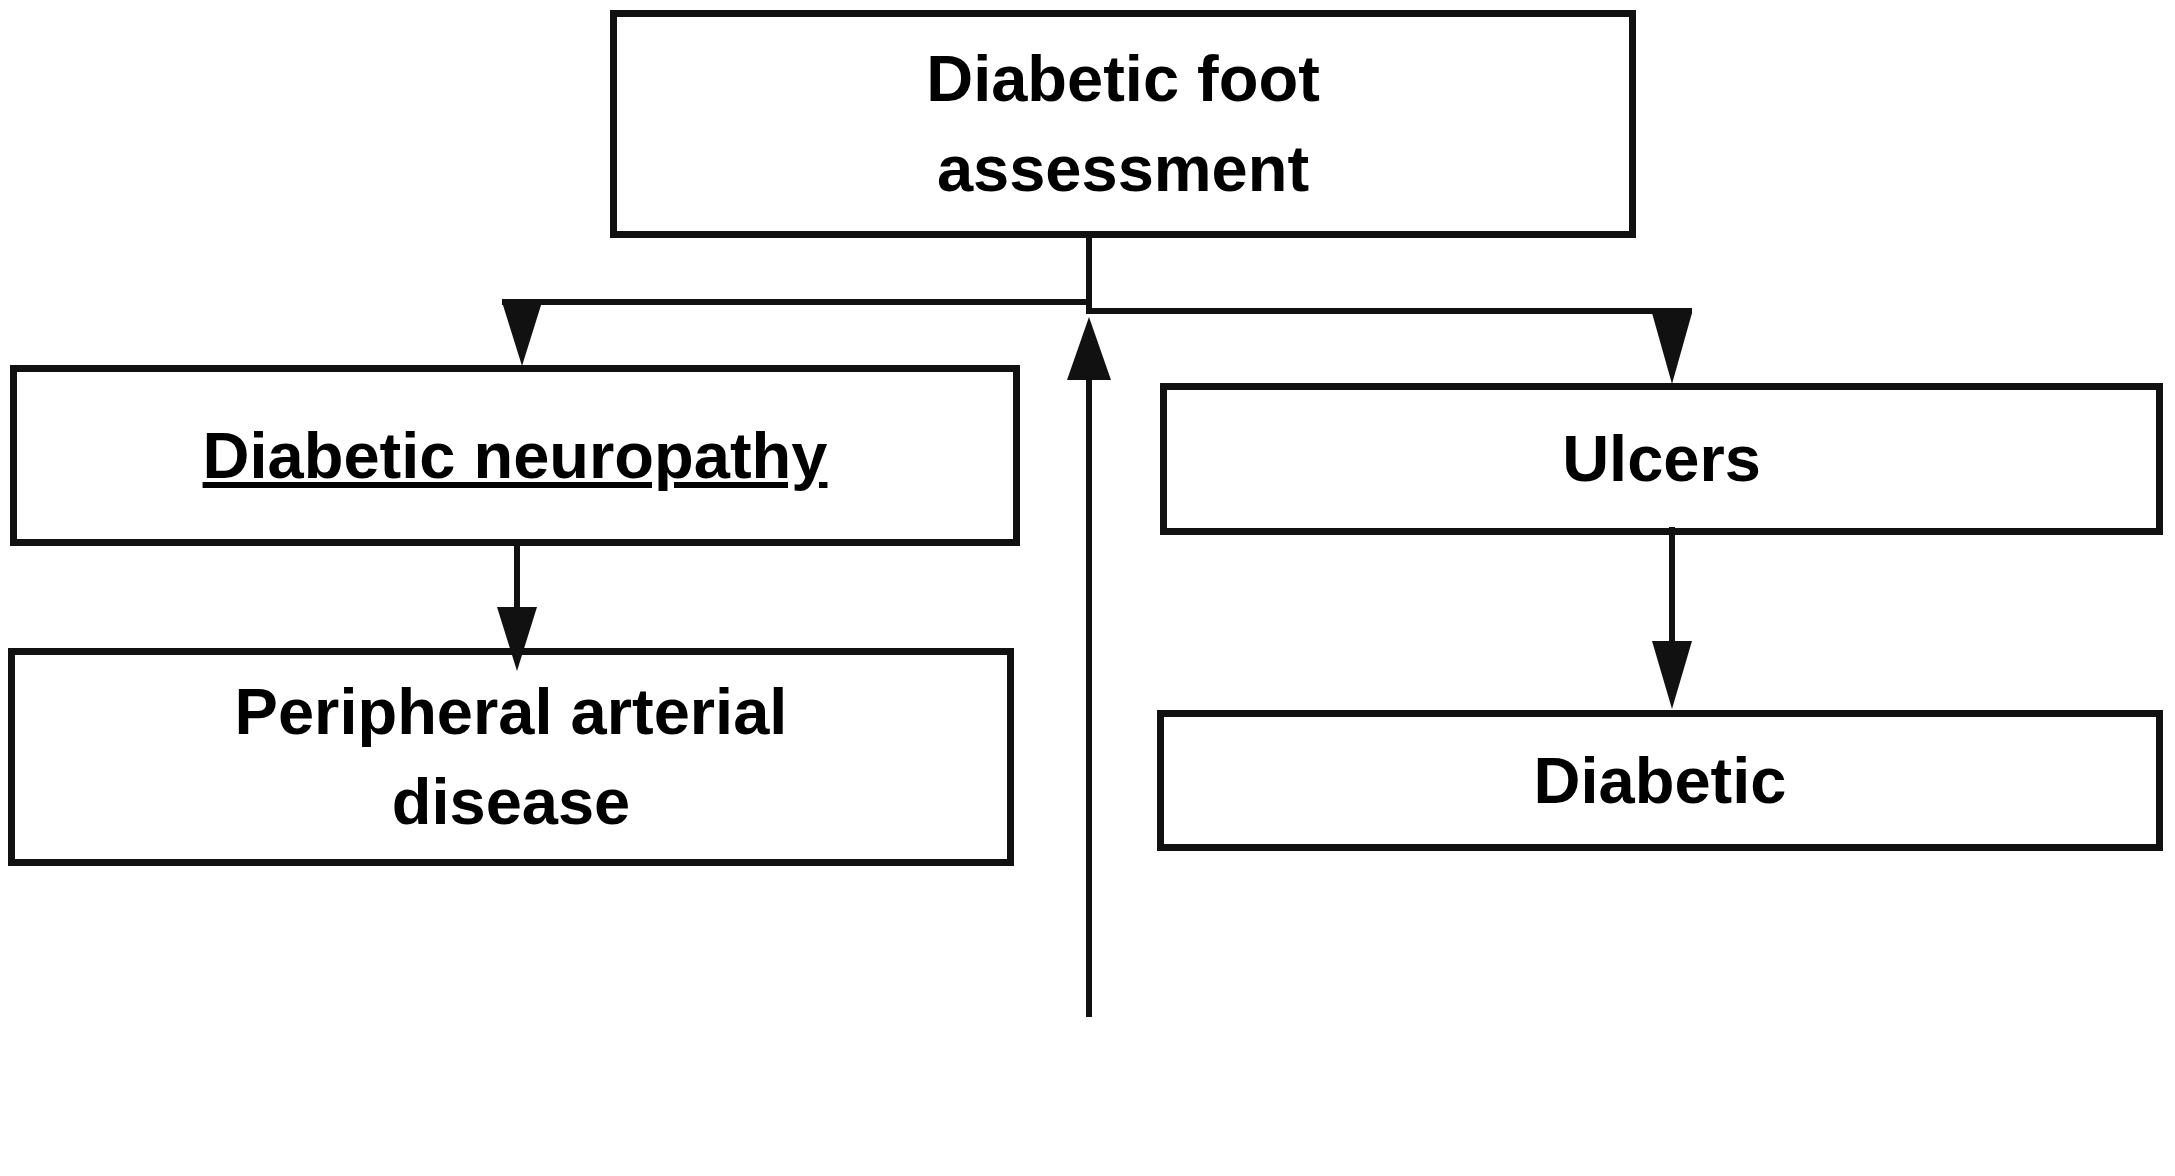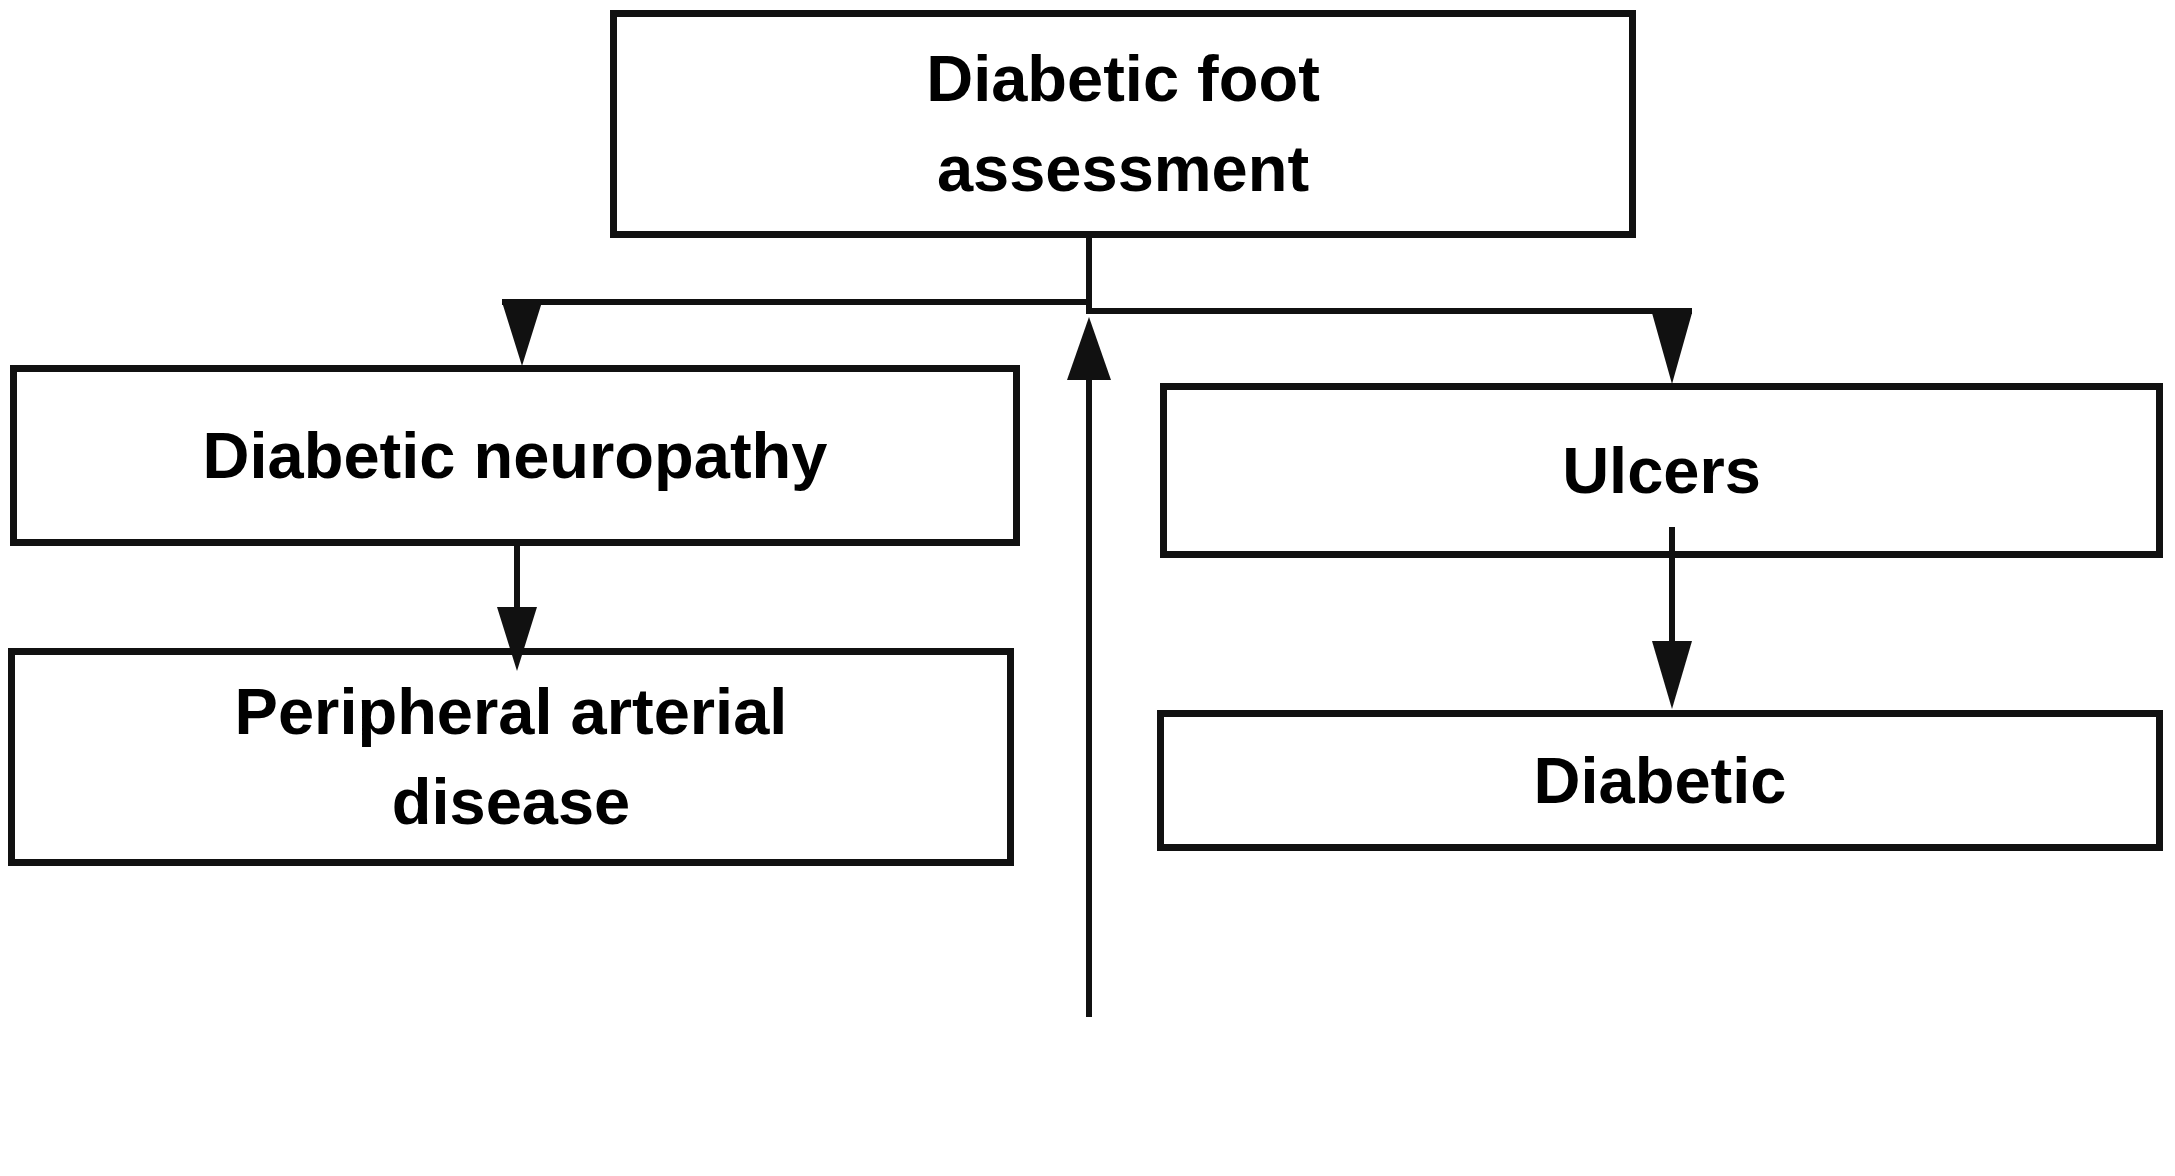--- a/index.html
+++ b/index.html
@@ -51,22 +51,22 @@
     border-top: 64px solid var(--stroke);
   }
   .arrow.up {
     border-left: 22px solid transparent;
     border-right: 22px solid transparent;
     border-bottom: 63px solid var(--stroke);
   }
 
   
   #n-assessment { left: 585px;  top: 10px;   width: 1026px; height: 228px; margin-left: 25px; }
-  #n-neuropathy { left: 10px;   top: 365px;  width: 1010px; height: 181px; }
-  #n-ulcers     { left: 1160px; top: 383px;  width: 1003px; height: 175px; }
+  #n-neuropathy { left: 10px;   top: 365px;  width: 1010px; height: 181px; text-decoration: underline; }
+  #n-ulcers     { left: 1160px; top: 383px;  width: 1003px; height: 152px; }
   #n-pad        { left: 8px;    top: 648px;  width: 1006px; height: 218px; }
   #n-infection  { left: 1157px; top: 710px;  width: 1006px; height: 141px; }
   #n-nutrition  { left: 477px;  top: 1017px; width: 1227px; height: 150px; }
 
   
   #stub-top        { left: 1086px; top: 237px; width: 6px;   height: 77px; }
   #h-left          { left: 502px;  top: 299px; width: 590px; height: 6px; }
   #h-right         { left: 1086px; top: 308px; width: 606px; height: 6px; }
   #ah-neuropathy   { left: 502px;  top: 302px; border-top-width: 64px; }
   #ah-ulcers       { left: 1652px; top: 313px; border-top-width: 71px; }

